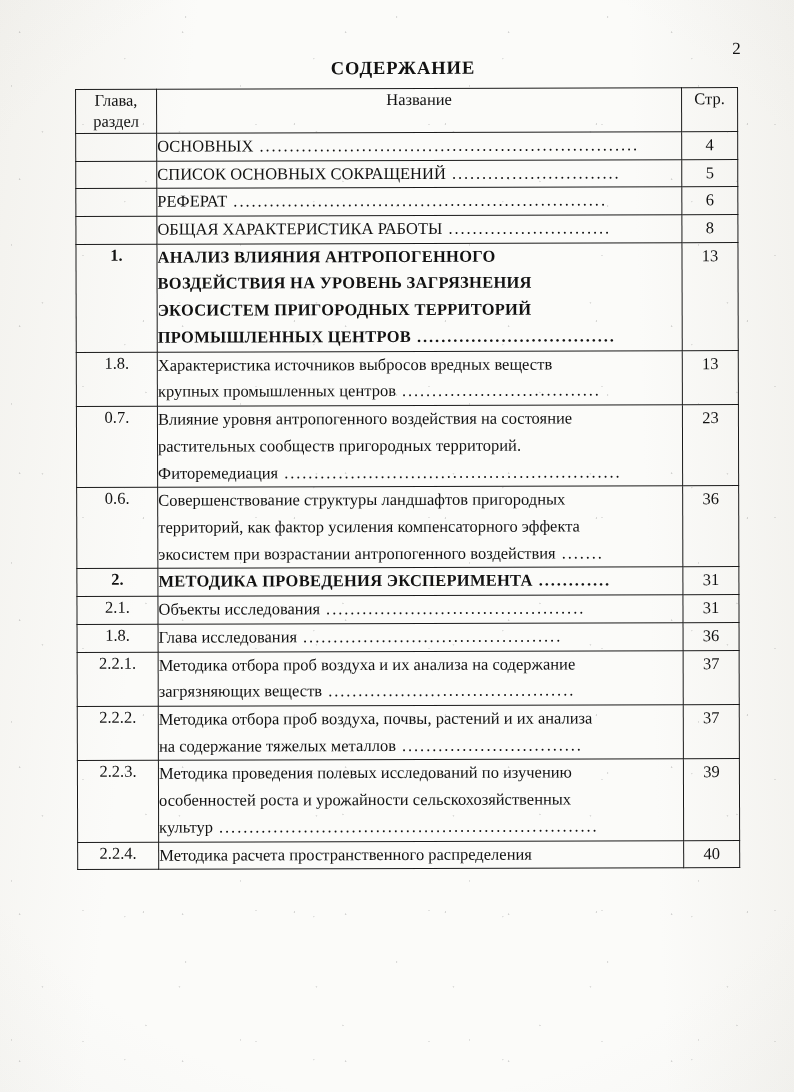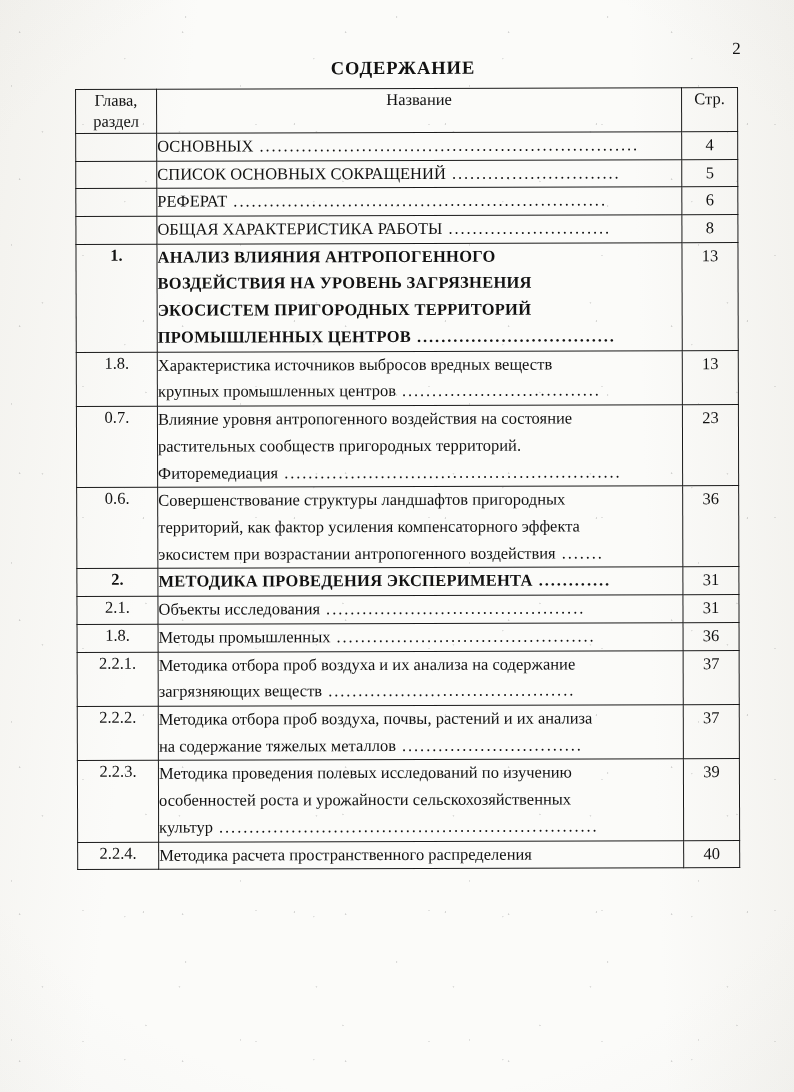--- a/index.html
+++ b/index.html
@@ -263,21 +263,21 @@
           <tr>
             <td class="cell-num">2.1.</td>
             <td class="cell-name section">
               <span class="tline"><span class="txt">Объекты исследования</span><span class="dots"> ...........................................</span></span>
             </td>
             <td class="cell-page">31</td>
           </tr>
           <tr>
             <td class="cell-num">1.8.</td>
             <td class="cell-name section">
-              <span class="tline"><span class="txt">Методы промышленных</span><span class="dots"> ...........................................</span></span>
+              <span class="tline"><span class="txt">Глава исследования</span><span class="dots"> ...........................................</span></span>
             </td>
             <td class="cell-page">36</td>
           </tr>
           <tr>
             <td class="cell-num">2.2.1.</td>
             <td class="cell-name section">
               <span class="tline nodots"><span class="txt">Методика отбора проб воздуха и их анализа на содержание</span></span>
               <span class="tline"><span class="txt">загрязняющих веществ</span><span class="dots"> .........................................</span></span>
             </td>
             <td class="cell-page">37</td>

